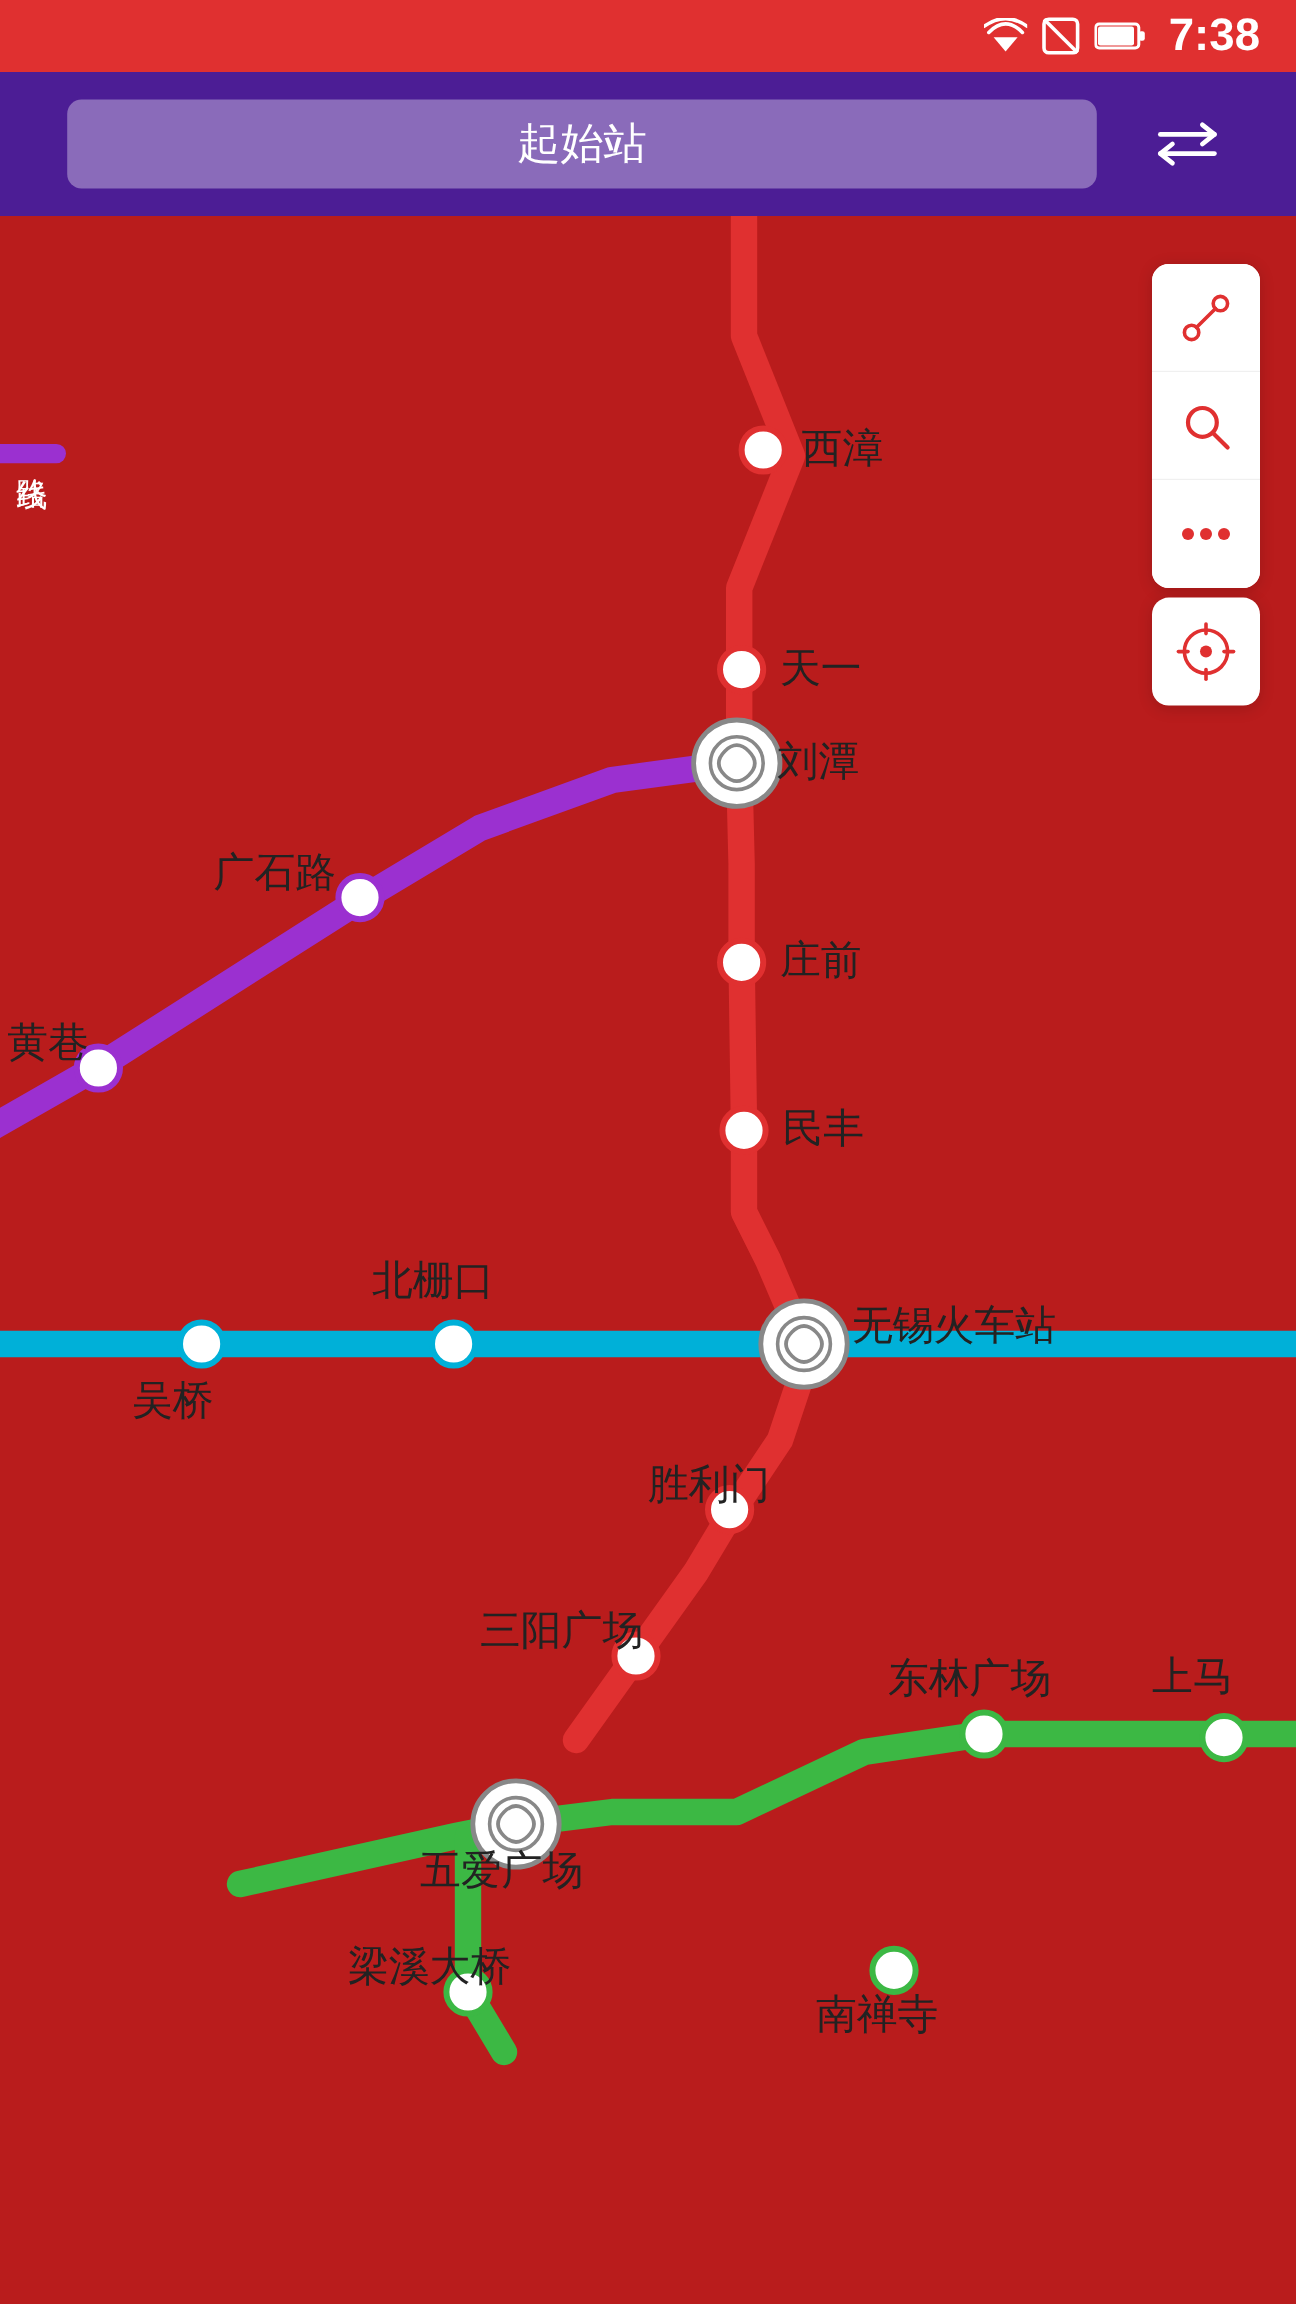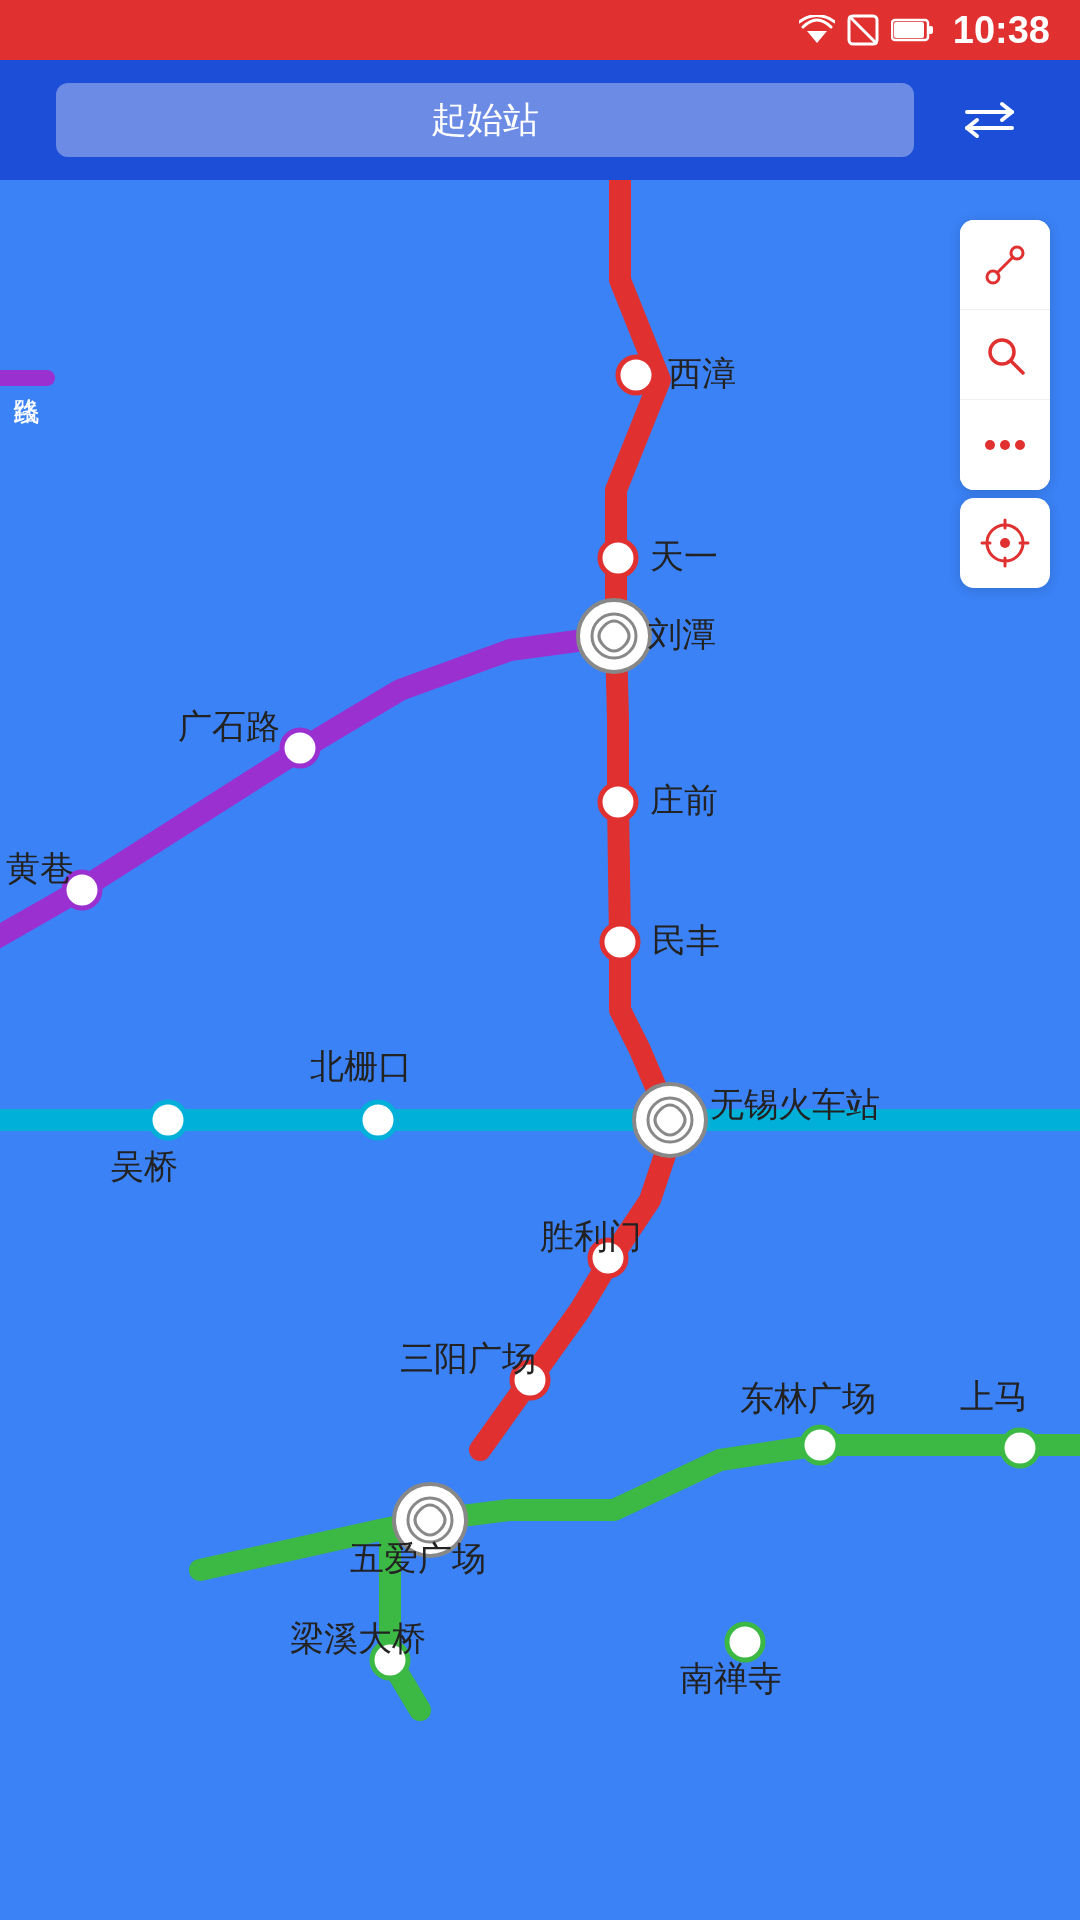--- a/index.html
+++ b/index.html
@@ -36,21 +36,21 @@
       display: flex;
       align-items: center;
       gap: 12px;
     }
 
     
     .header {
       position: absolute;
       top: 60px; left: 0; right: 0;
       height: 120px;
-      background: #1d4ed8;
+      background: #4c1d95;
       display: flex;
       align-items: center;
       justify-content: center;
       gap: 40px;
       padding: 0 56px;
       z-index: 100;
     }
     .header-btn {
       flex: 1;
       height: 74px;
@@ -76,21 +76,21 @@
       align-items: center;
       justify-content: center;
       flex-shrink: 0;
     }
 
     
     .map-area {
       position: absolute;
       top: 180px;
       left: 0; right: 0; bottom: 0;
-      background: #3b82f6;
+      background: #b91c1c;
       overflow: hidden;
     }
 
     
     .map-svg {
       position: absolute;
       top: 0; left: 0;
       width: 100%;
       height: 100%;
     }
@@ -205,21 +205,21 @@
       <rect x="2" y="2" width="28" height="28" rx="4" fill="none" stroke="white" stroke-width="3"></rect>
       <line x1="2" y1="2" x2="30" y2="30" stroke="white" stroke-width="3"></line>
     </svg>
 
     <svg width="44" height="26" viewBox="0 0 44 26">
       <rect x="1" y="3" width="36" height="20" rx="3" fill="none" stroke="white" stroke-width="2.5"></rect>
       <rect x="3" y="5" width="30" height="16" rx="2" fill="white"></rect>
       <rect x="37" y="9" width="5" height="8" rx="2" fill="white"></rect>
     </svg>
   </div>
-  <span class="status-time">10:38</span>
+  <span class="status-time">7:38</span>
 </div>
 
 <div class="header">
   <button class="header-btn">起始站</button>
   <button class="swap-btn">
     <svg width="55" height="40" viewBox="0 0 55 40">
       <line x1="5" y1="12" x2="50" y2="12" stroke="white" stroke-width="4" stroke-linecap="round"></line>
       <polyline points="40,4 50,12 40,20" fill="none" stroke="white" stroke-width="4" stroke-linecap="round" stroke-linejoin="round"></polyline>
       <line x1="50" y1="28" x2="5" y2="28" stroke="white" stroke-width="4" stroke-linecap="round"></line>
       <polyline points="15,20 5,28 15,36" fill="none" stroke="white" stroke-width="4" stroke-linecap="round" stroke-linejoin="round"></polyline>

